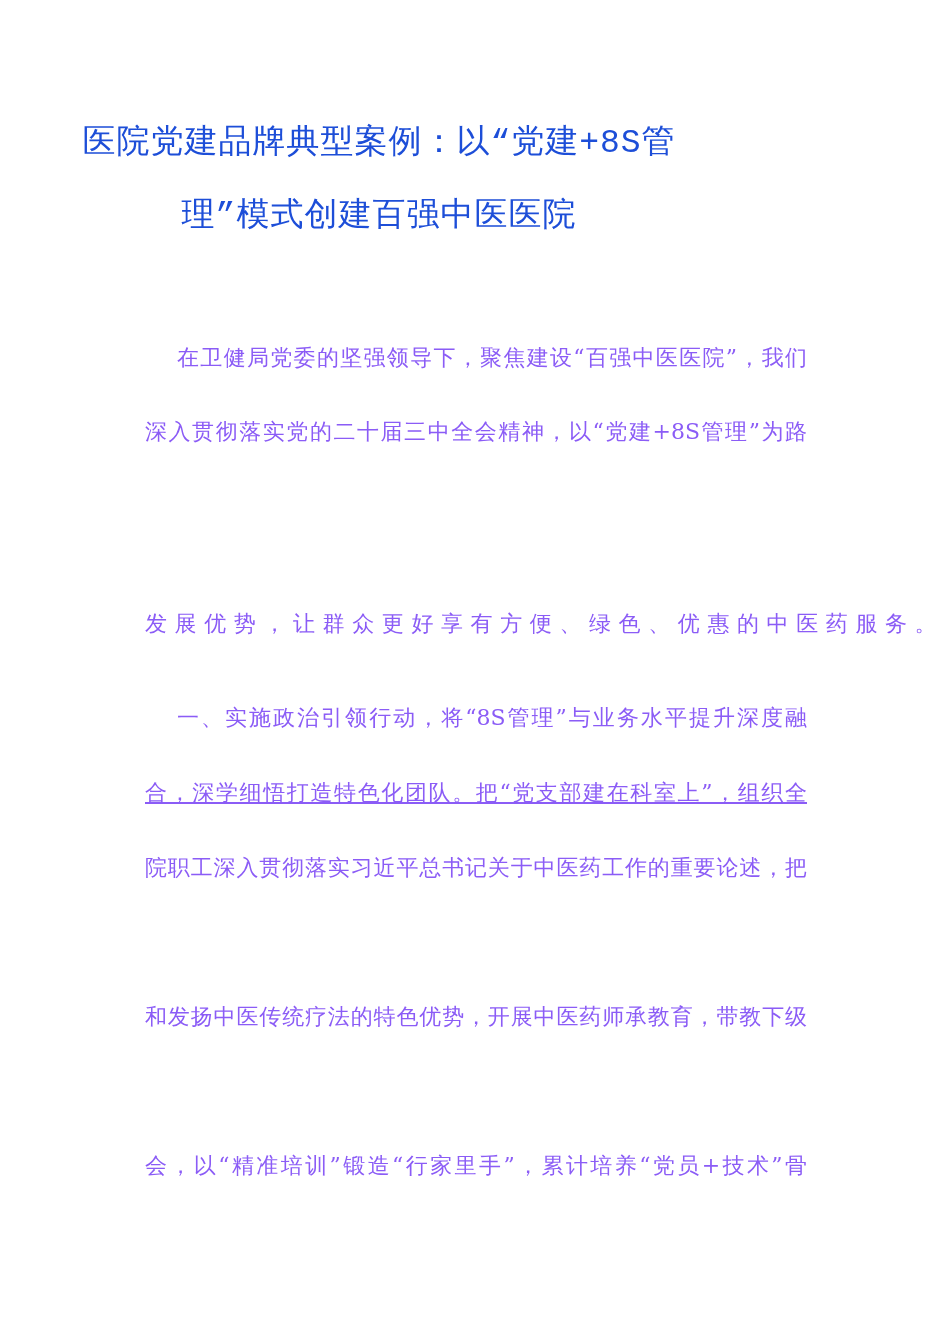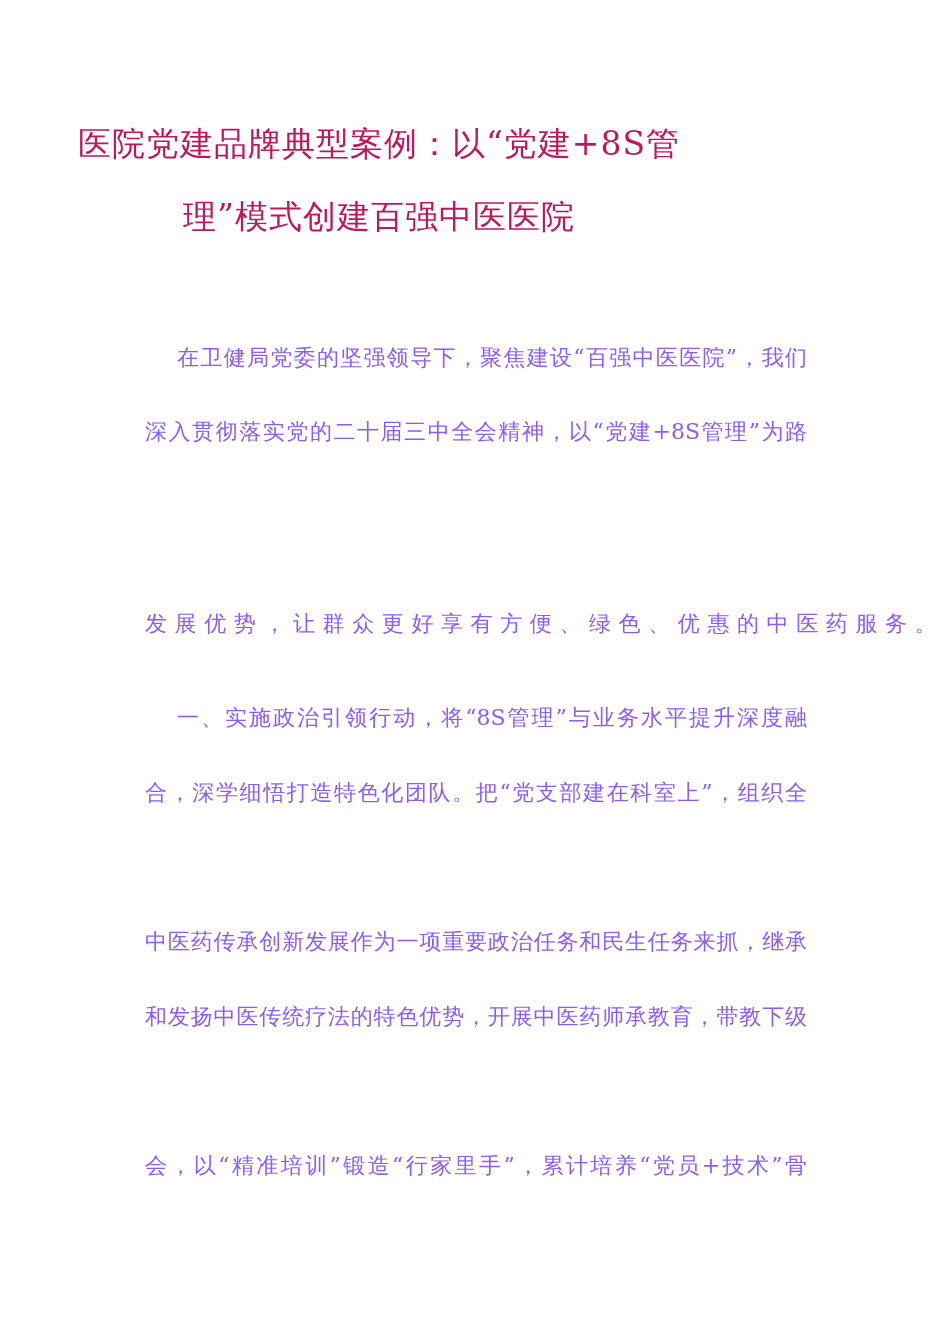--- a/index.html
+++ b/index.html
@@ -25,21 +25,22 @@
     }
     .title-line {
       position: absolute;
       left: 0;
       width: 758px;
       text-align: center;
       font-size: 33px;
       line-height: 40px;
       white-space: nowrap;
       letter-spacing: 1px;
-      color: #be185d;
+      color: #1d4ed8;
+      font-family: Liberation Mono, monospace;
     }
     .body-line {
       position: absolute;
       left: 145px;
       width: 662px;
       font-size: 22px;
       line-height: 30px;
       white-space: nowrap;
       text-align: justify;
       text-align-last: justify;
@@ -60,18 +61,18 @@
 <div class="page">
 
   <div class="title-line" style="top:124px;">医院党建品牌典型案例：以“党建+8S管</div>
   <div class="title-line" style="top:197px;">理”模式创建百强中医医院</div>
 
   <div class="body-line indent" style="top:343px;">在卫健局党委的坚强领导下，聚焦建设“百强中医医院”，我们</div>
   <div class="body-line" style="top:417px;">深入贯彻落实党的二十届三中全会精神，以“党建+8S管理”为路</div>
   <div class="body-line last" style="top:609px;">发展优势，让群众更好享有方便、绿色、优惠的中医药服务。</div>
 
   <div class="body-line indent" style="top:703px;">一、实施政治引领行动，将“8S管理”与业务水平提升深度融</div>
-  <div class="body-line" style="top:778px;">合，深学细悟打造特色化团队。把“党支部建在科室上”，组织全</div>
-  <div class="body-line" style="top:927px;">中医药传承创新发展作为一项重要政治任务和民生任务来抓，继承</div>
+  <div class="body-line" style="top:778px;text-decoration:underline;">合，深学细悟打造特色化团队。把“党支部建在科室上”，组织全</div>
+  <div class="body-line" style="top:853px;">院职工深入贯彻落实习近平总书记关于中医药工作的重要论述，把</div>
   <div class="body-line" style="top:1002px;">和发扬中医传统疗法的特色优势，开展中医药师承教育，带教下级</div>
   <div class="body-line" style="top:1151px;">会，以“精准培训”锻造“行家里手”，累计培养“党员+技术”骨</div>
 
 </div>
 
 </body></html>

